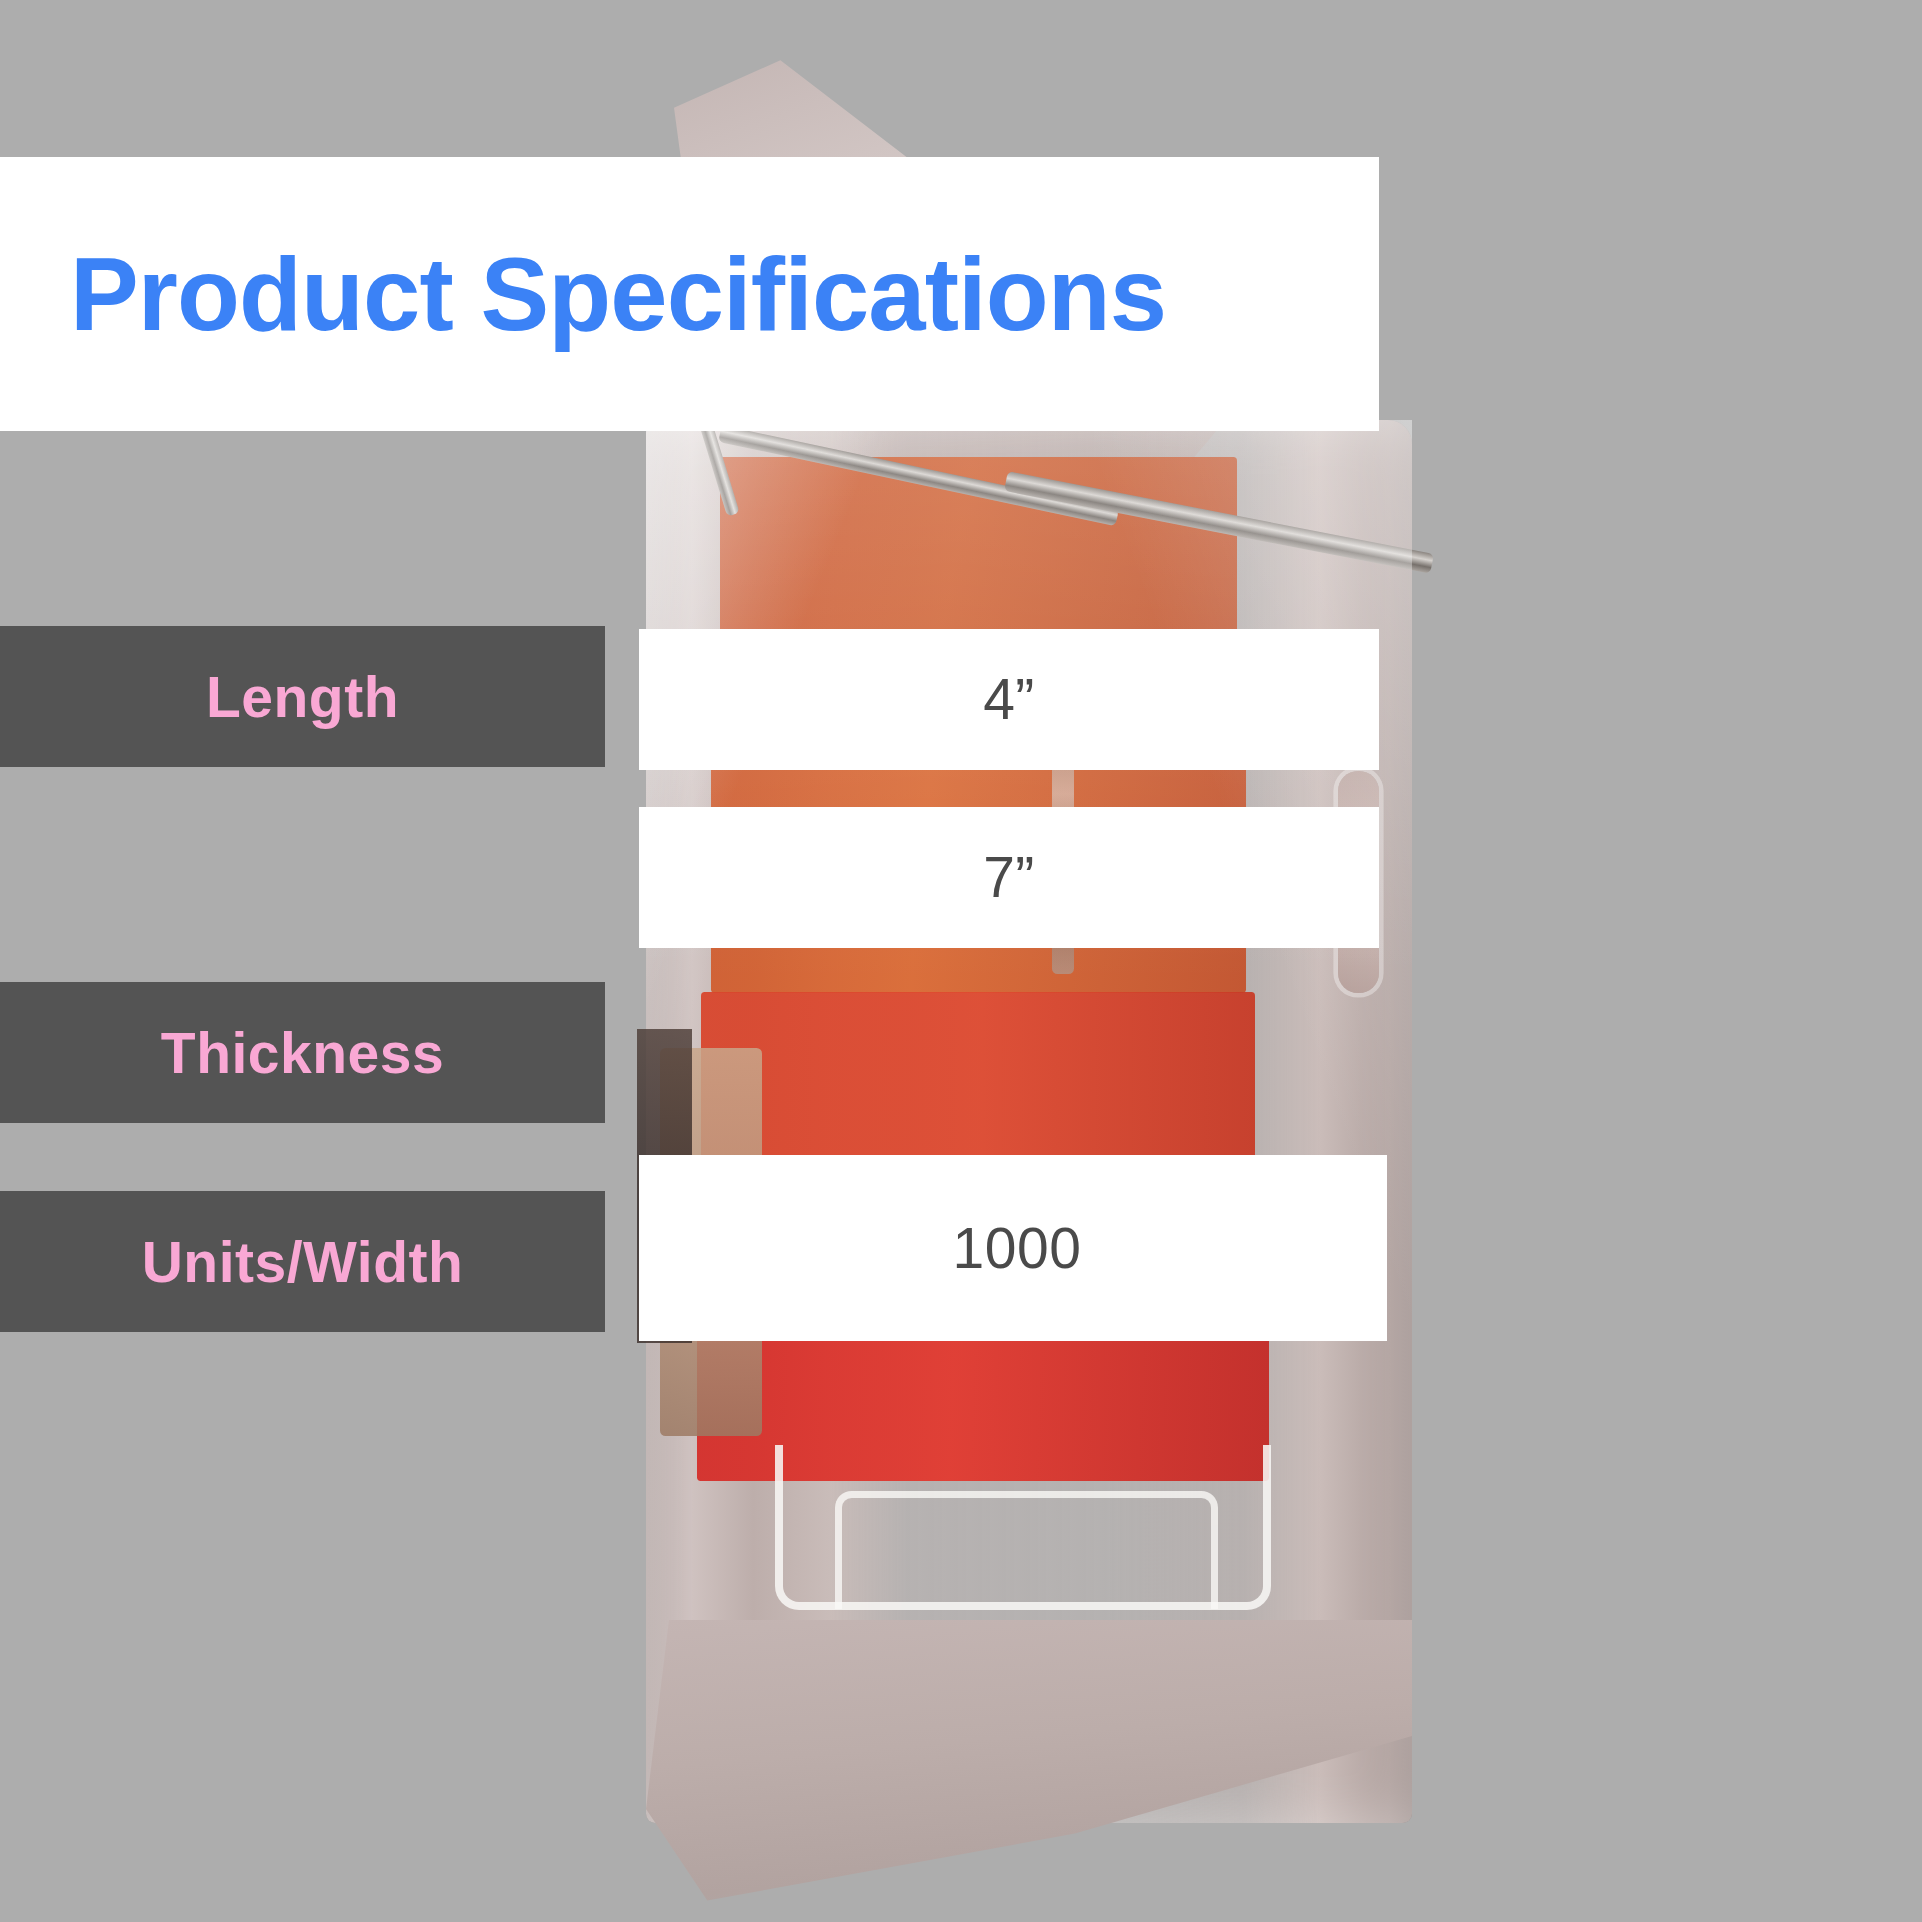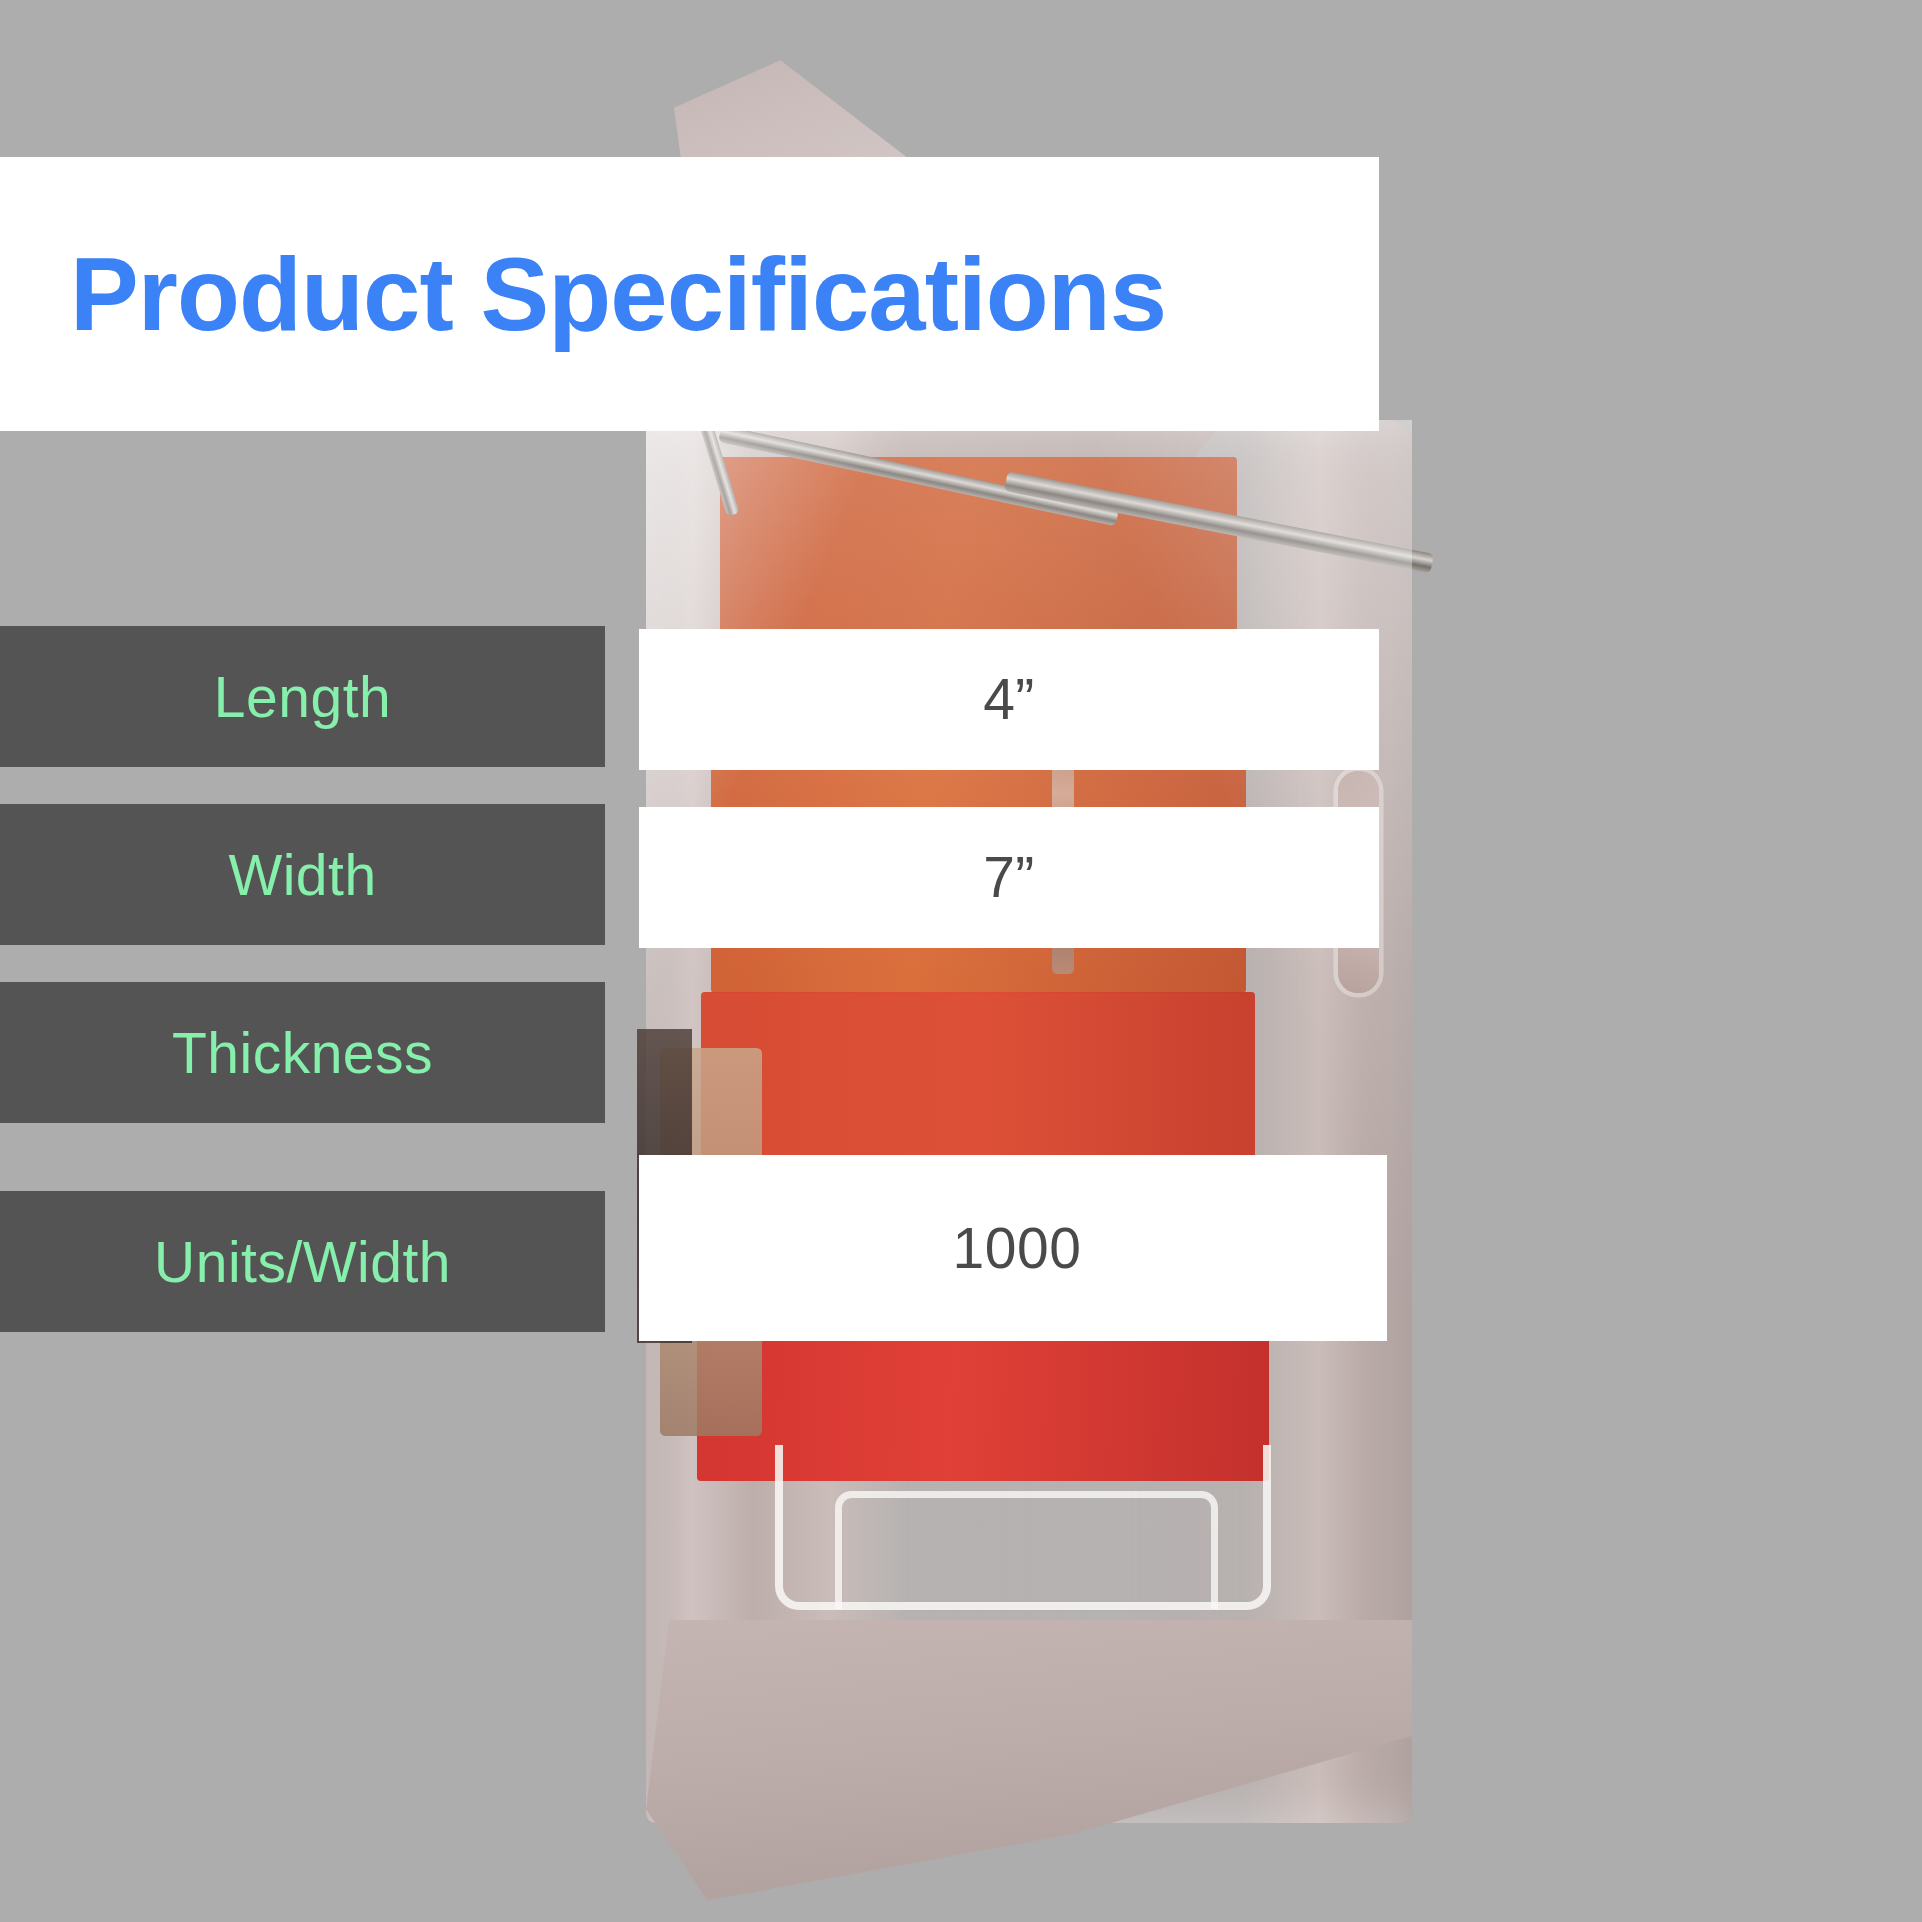--- a/index.html
+++ b/index.html
@@ -141,23 +141,23 @@
   .spec-row.r-2{ top:804px; }
   .spec-row.r-3{ top:982px;text-align:right; }
   .spec-row.r-4{ top:1191px; }
 
   .spec-label{
     position:absolute; left:0; top:0; width:605px; height:141px;
     background:#545454;
     display:flex; align-items:center; justify-content:center;
   }
   .spec-label span{
-    color:#86efac;
+    color:#f9a8d4;
     font-size:57px;
-    font-weight:400;
+    font-weight:700;
     letter-spacing:0.5px;
   }
   .spec-value{
     position:absolute; left:639px; top:2.8px; width:740px; height:141px;
     background:#ffffff;
     display:flex; align-items:center; justify-content:center;
   }
   .spec-row.r-4 .spec-value{ top:-36px; height:186px;padding-left:8px; }
   .spec-value span{
     color:#4a4a4a;
@@ -200,23 +200,20 @@
 <div class="spec-row r-1">
   <div class="spec-label">
     <span>Length</span>
   </div>
   <div class="spec-value">
     <span>4”</span>
   </div>
 </div>
 
 <div class="spec-row r-2">
-  <div class="spec-label">
-    <span>Width</span>
-  </div>
   <div class="spec-value">
     <span>7”</span>
   </div>
 </div>
 
 <div class="spec-row r-3">
   <div class="spec-label">
     <span>Thickness</span>
   </div>
 </div>

